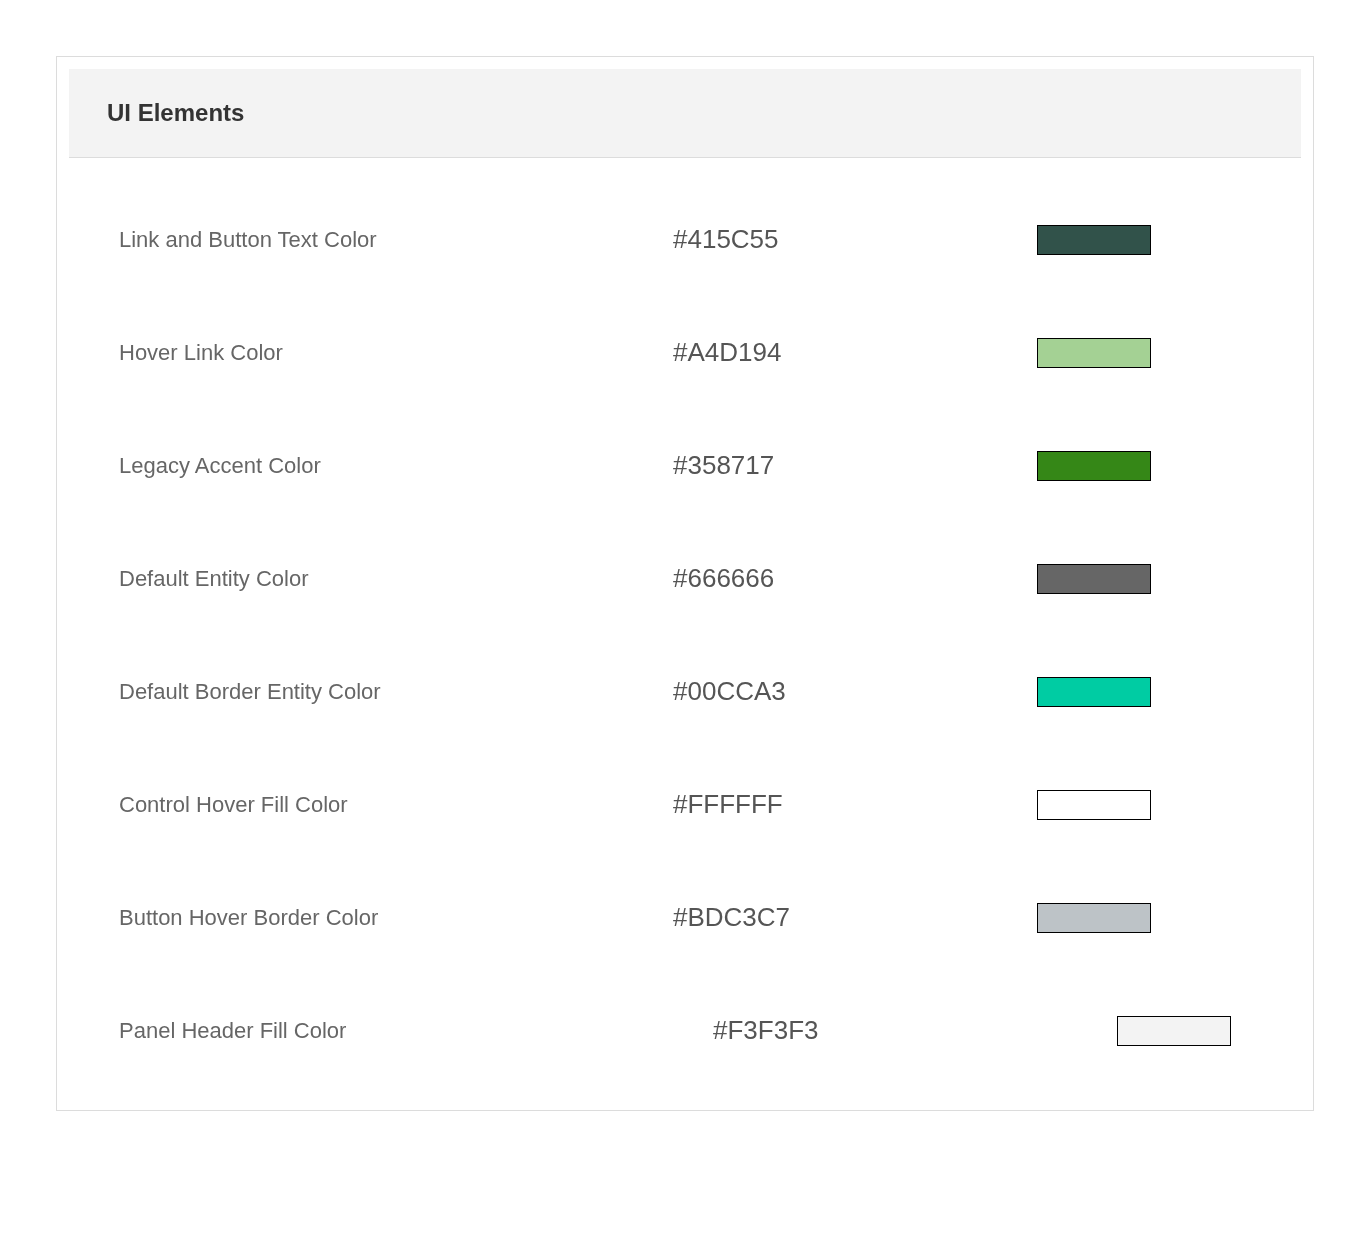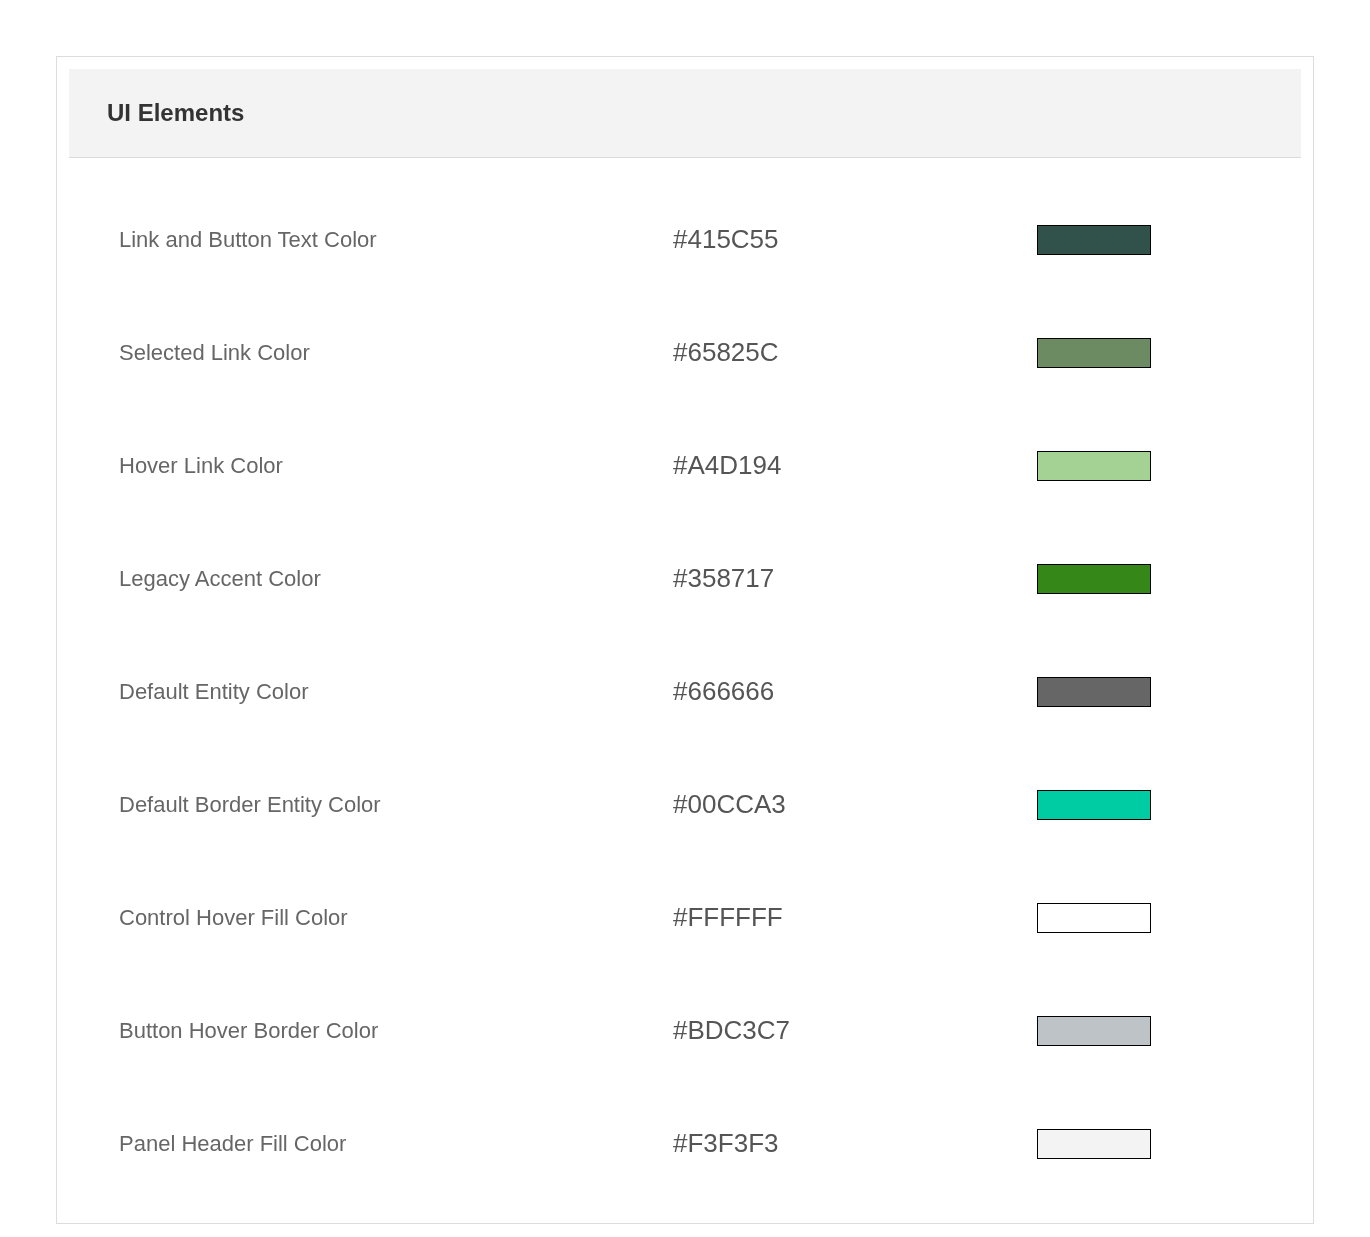--- a/index.html
+++ b/index.html
@@ -29,20 +29,21 @@
     .panel-body {
       padding: 30px 26px 40px 26px;
     }
     .color-row {
       display: flex;
       align-items: center;
       margin-bottom: 58px;
     }
     .color-row:last-child {
       margin-bottom: 0;
+      gap: 40px;
     }
     .color-label {
       flex: 0 0 530px;
       font-size: 22px;
       color: #666666;
       font-weight: 400;
     }
     .color-value {
       flex: 0 0 340px;
       font-size: 26px;
@@ -62,25 +63,20 @@
 <div class="panel">
   <div class="panel-header">
     <h2>UI Elements</h2>
   </div>
   <div class="panel-body" id="rows-container">
 
   <div class="color-row">
         <div class="color-label">Link and Button Text Color</div>
         <div class="color-value">#415C55</div>
         <div class="color-swatch" style="background-color: rgb(49, 82, 74);"></div>
-      </div>
-      <div class="color-row">
-        <div class="color-label">Selected Link Color</div>
-        <div class="color-value">#65825C</div>
-        <div class="color-swatch" style="background-color: rgb(108, 139, 99);"></div>
       </div>
       <div class="color-row">
         <div class="color-label">Hover Link Color</div>
         <div class="color-value">#A4D194</div>
         <div class="color-swatch" style="background-color: rgb(164, 209, 148);"></div>
       </div>
       <div class="color-row">
         <div class="color-label">Legacy Accent Color</div>
         <div class="color-value">#358717</div>
         <div class="color-swatch" style="background-color: rgb(53, 135, 23);"></div>

